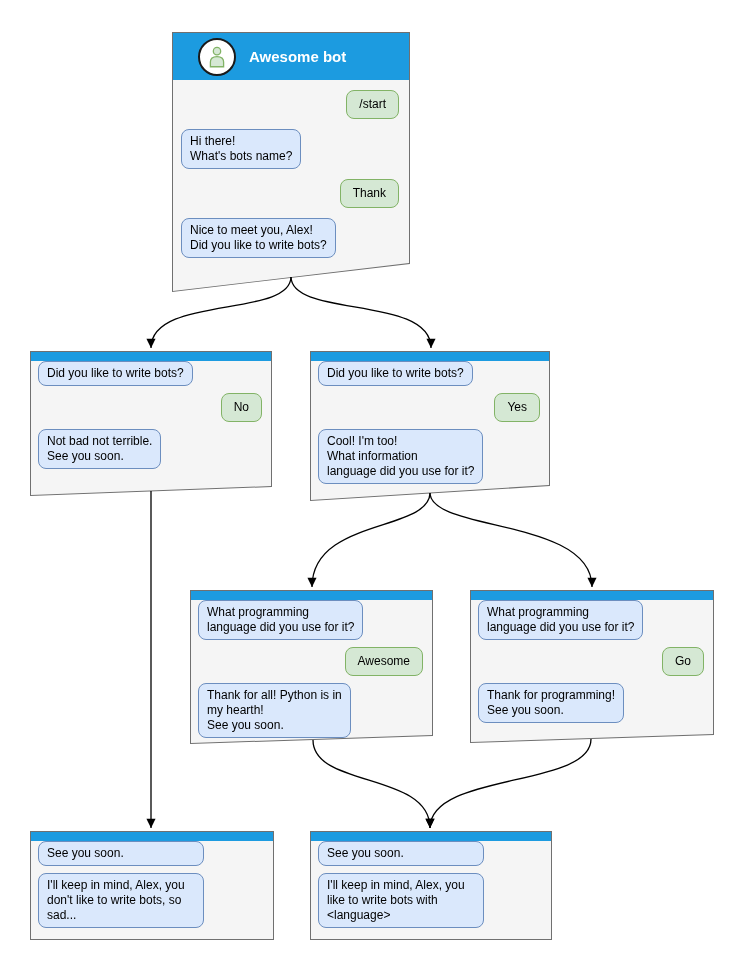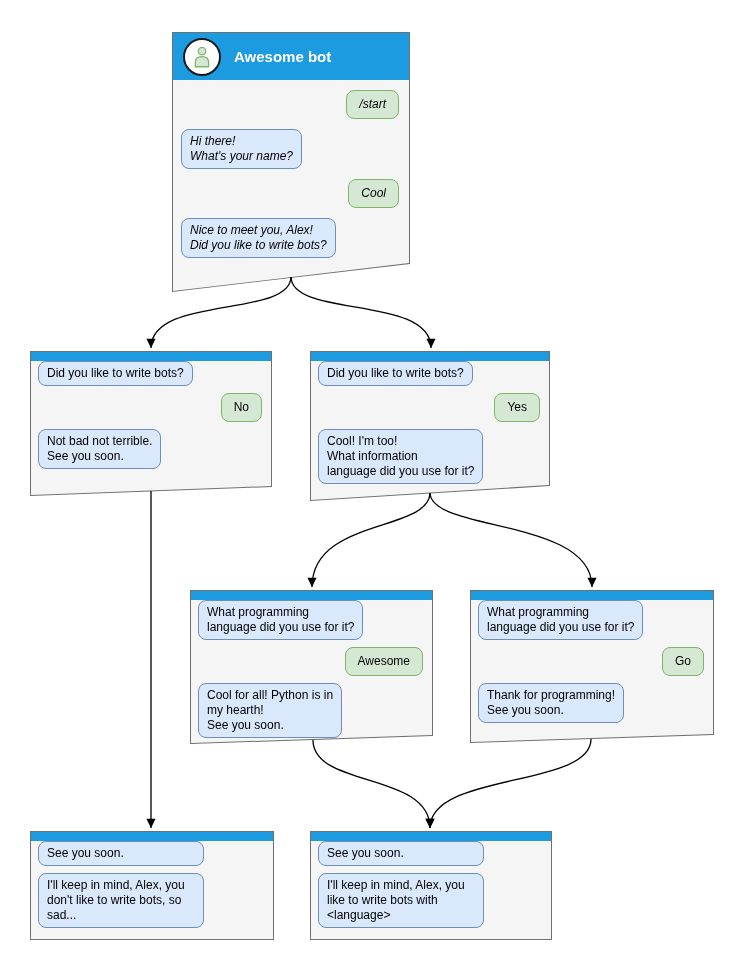--- a/index.html
+++ b/index.html
@@ -7,33 +7,33 @@
     position:relative;width:743px;height:971px;background:#ffffff;
     font-family:"Liberation Sans",sans-serif;overflow:hidden;
   }
   .win{position:absolute;}
   .win-border{position:absolute;inset:0;background:var(--window_border,#707070);}
   .win-body{position:absolute;left:1px;top:1px;background:var(--window_bg,#f5f5f5);overflow:hidden;}
   .win.rect{background:var(--window_bg,#f5f5f5);border:1px solid var(--window_border,#707070);overflow:hidden;}
 
   .titlebar-main{
     height:47px;background:var(--titlebar,#1c9be0);
-    display:flex;align-items:center;padding-left:10px;box-sizing:border-box;
+    display:flex;align-items:center;padding-left:25px;box-sizing:border-box;
   }
   .avatar{
     width:38px;height:38px;border-radius:50%;background:#ffffff;
     border:2px solid #1a1a1a;box-sizing:border-box;
     display:flex;align-items:center;justify-content:center;flex:0 0 auto;
   }
   .win-title{margin-left:13px;color:#ffffff;font-size:15px;font-weight:bold;}
 
   .strip{height:9px;background:var(--titlebar,#1c9be0);}
 
   .msgs{display:flex;flex-direction:column;align-items:stretch;padding:0 7px;gap:7px;}
-  .msgs.main{padding:10px 8px 16px 8px;gap:10px;font-style:italic;}
+  .msgs.main{padding:10px 8px 16px 8px;gap:10px;}
 
   .bubble{
     font-size:12px;line-height:15px;color:#000000;
     padding:4px 8px;border-radius:8px;white-space:pre-line;
     box-sizing:border-box;max-width:95%;
   }
   .bubble.bot{
     background:var(--bot_bubble_bg,#dae8fc);
     border:1px solid var(--bot_bubble_border,#6c8ebf);
     align-self:flex-start;
@@ -76,22 +76,22 @@
           <svg width="26" height="26" viewBox="0 0 24 24">
             <circle cx="12" cy="6.6" r="3.4" fill="#d5e8d4" stroke="#82b366" stroke-width="1.2"></circle>
             <path d="M5.9 21 L5.9 16.6 C5.9 13.4 8.2 11.6 12 11.6 C15.8 11.6 18.1 13.4 18.1 16.6 L18.1 21 Z" fill="#d5e8d4" stroke="#82b366" stroke-width="1.2"></path>
           </svg>
         </div>
         <span class="win-title">Awesome bot</span>
       </div>
       <div class="msgs main">
         <div class="bubble user">/start</div>
         <div class="bubble bot">Hi there!
-What's your name?</div>
-        <div class="bubble user">Cool</div>
+What's bots name?</div>
+        <div class="bubble user">Thank</div>
         <div class="bubble bot">Nice to meet you, Alex!
 Did you like to write bots?</div>
       </div>
     </div>
   </div>
 
   <div class="win" style="left:30px;top:351px;width:242px;height:145px;">
     <div class="win-border" style="clip-path:polygon(0 0,100% 0,100% 136px,0 100%);"></div>
     <div class="win-body" style="width:240px;height:143px;clip-path:polygon(0 0,100% 0,100% 134px,0 100%);">
       <div class="strip"></div>
@@ -119,21 +119,21 @@
   </div>
 
   <div class="win" style="left:190px;top:590px;width:243px;height:154px;">
     <div class="win-border" style="clip-path:polygon(0 0,100% 0,100% 146px,0 100%);"></div>
     <div class="win-body" style="width:241px;height:152px;clip-path:polygon(0 0,100% 0,100% 144px,0 100%);">
       <div class="strip"></div>
       <div class="msgs">
         <div class="bubble bot">What programming
 language did you use for it?</div>
         <div class="bubble user">Awesome</div>
-        <div class="bubble bot">Cool for all! Python is in
+        <div class="bubble bot">Thank for all! Python is in
 my hearth!
 See you soon.</div>
       </div>
     </div>
   </div>
 
   <div class="win" style="left:470px;top:590px;width:244px;height:153px;">
     <div class="win-border" style="clip-path:polygon(0 0,100% 0,100% 145px,0 100%);"></div>
     <div class="win-body" style="width:242px;height:151px;clip-path:polygon(0 0,100% 0,100% 143px,0 100%);">
       <div class="strip"></div>

